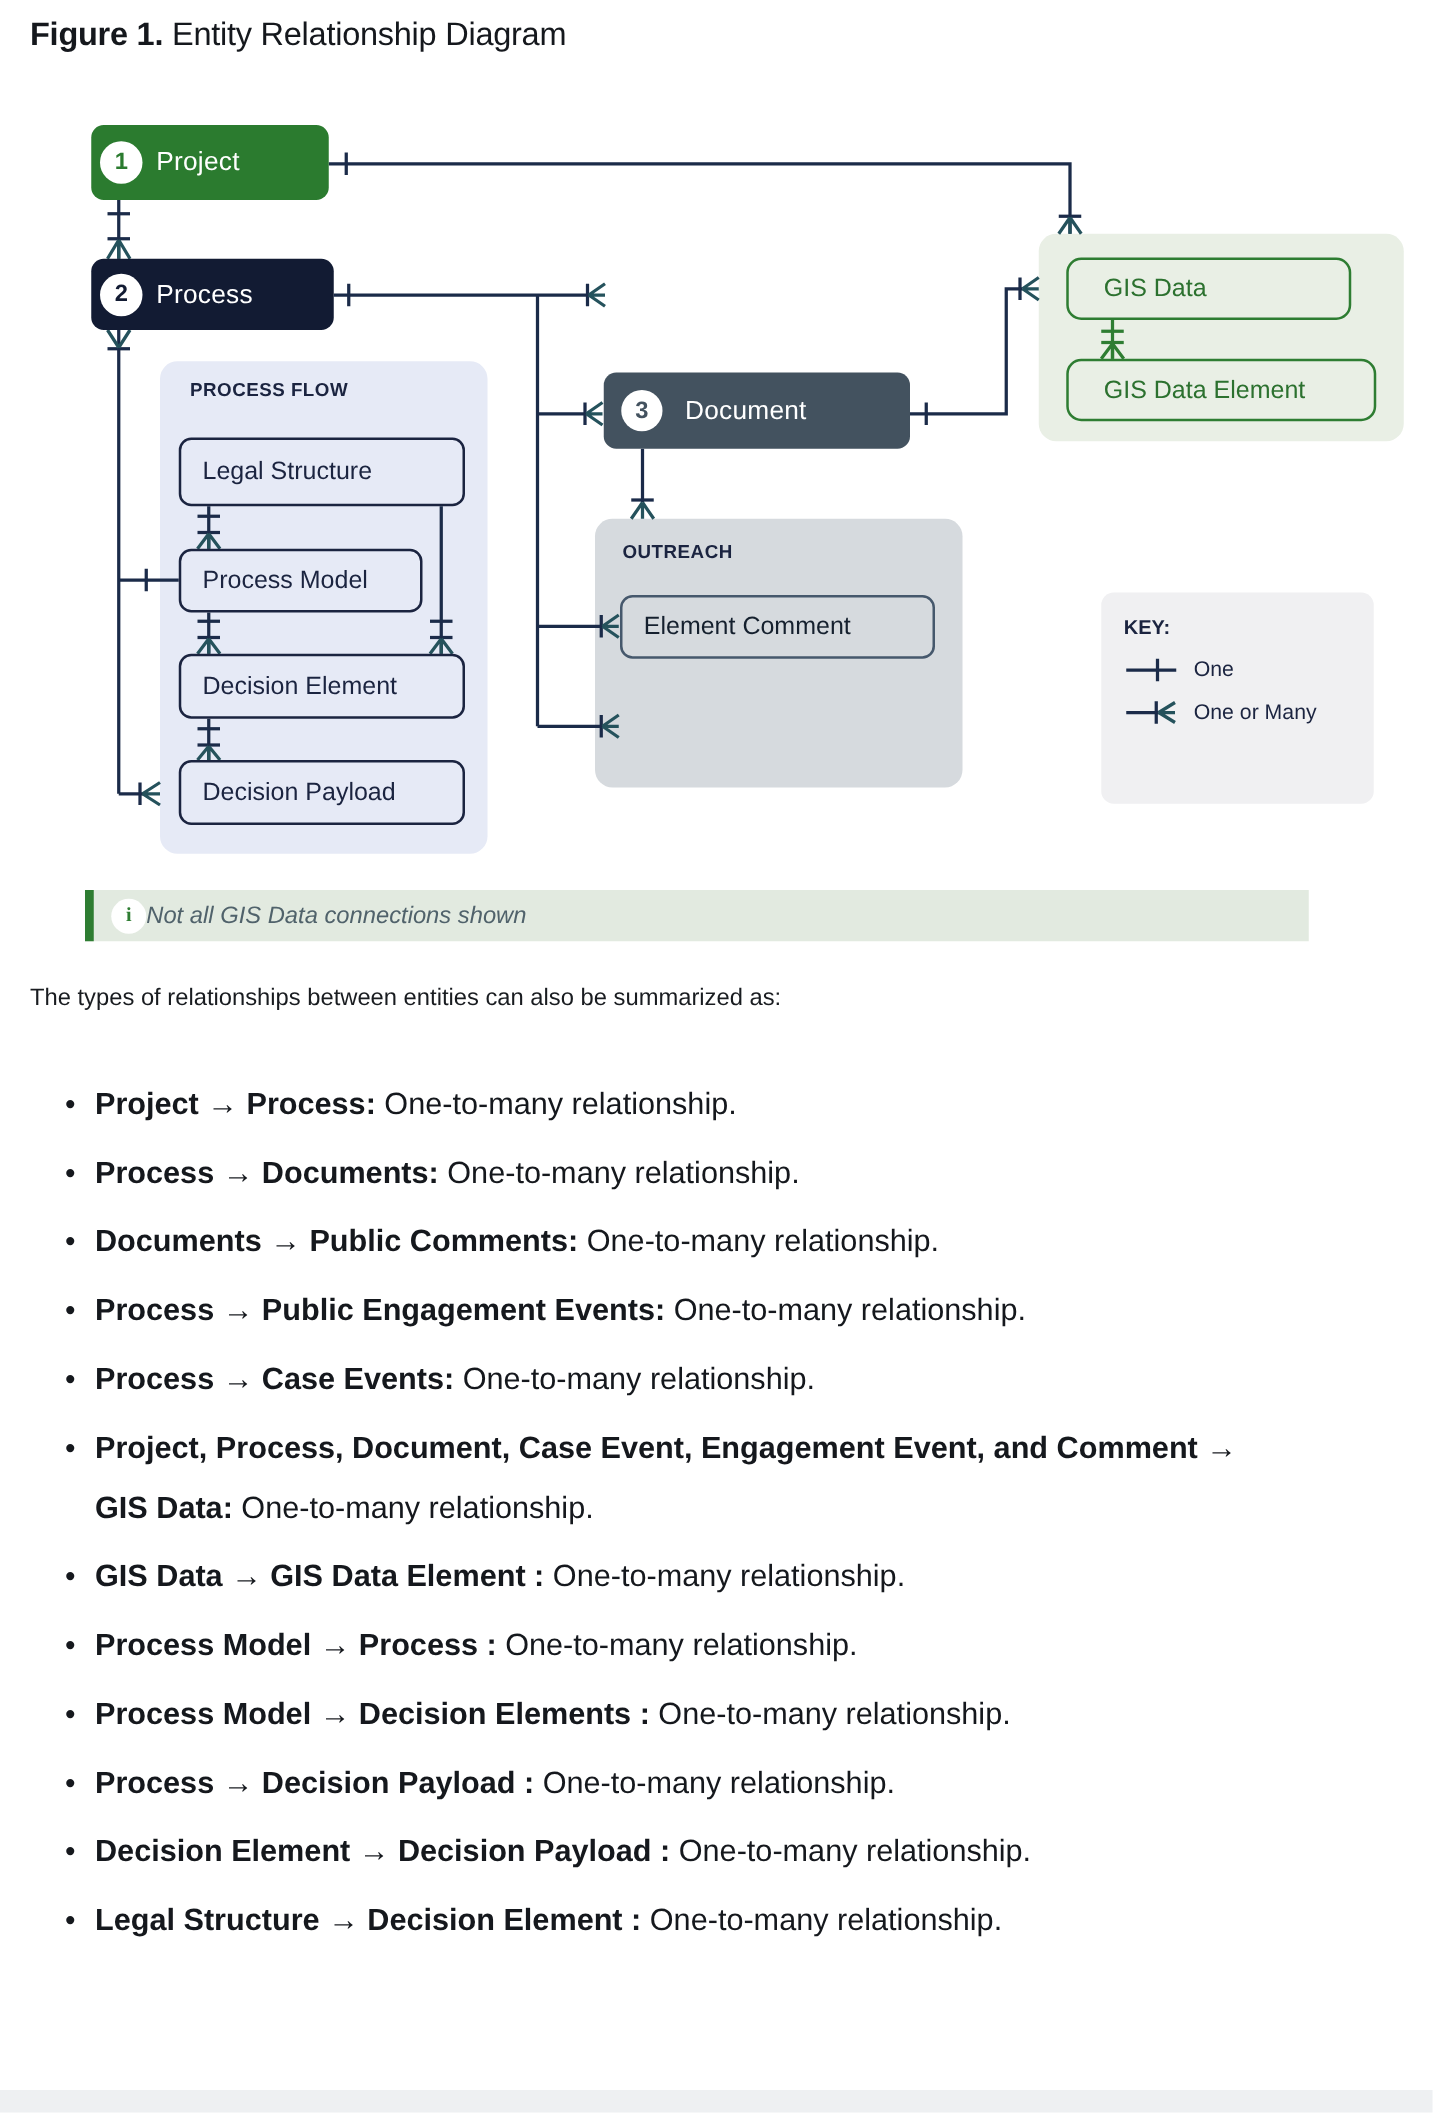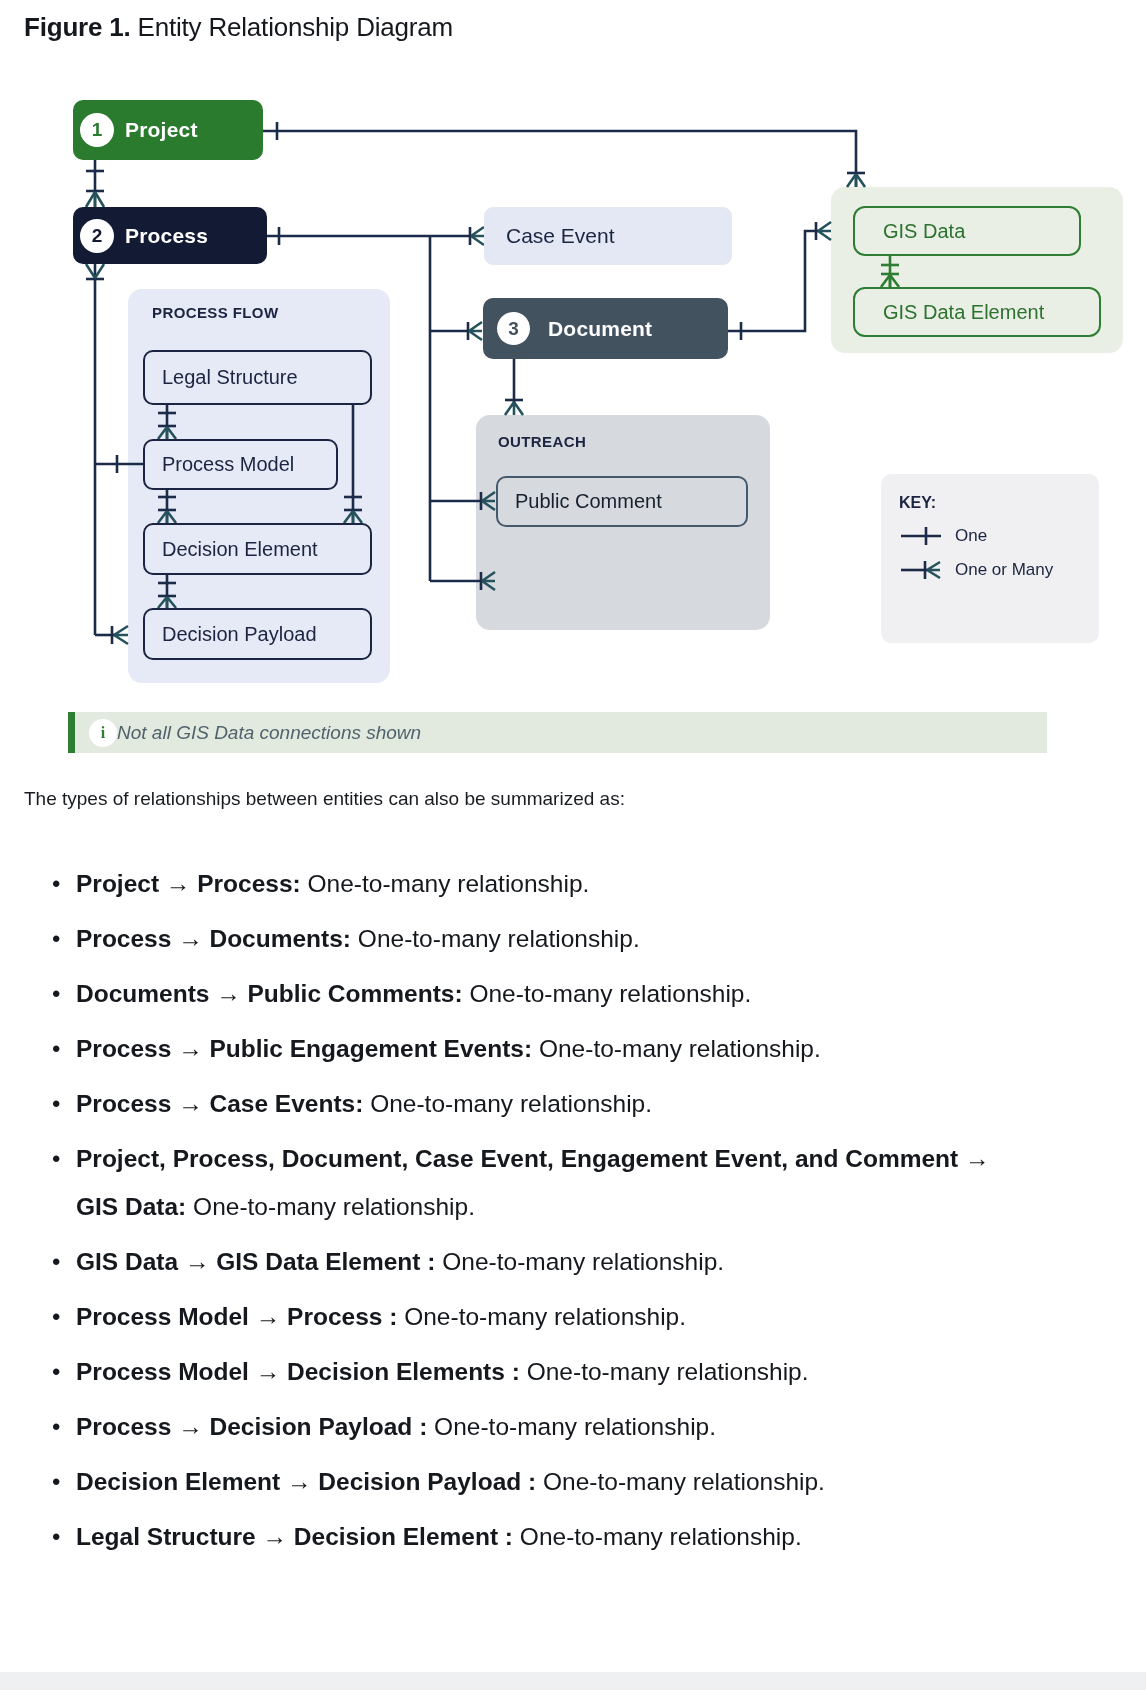--- a/index.html
+++ b/index.html
@@ -32,21 +32,21 @@
     align-items:center;justify-content:center;font-weight:700;font-size:19px;flex:0 0 auto;}
   #entity-project{left:73px;top:100px;width:190px;height:60px;background:var(--project-green,#2b7b2f);
     border-radius:10px;padding-left:7px;}
   #entity-project .num-circle{color:var(--project-green,#2b7b2f);}
   #entity-process{left:73px;top:207px;width:194px;height:57px;background:var(--process-navy,#121b33);
     border-radius:10px;padding-left:7px;}
   #entity-process .num-circle{color:var(--process-navy,#121b33);}
   #entity-document{left:483px;top:298px;width:245px;height:61px;background:var(--doc-slate,#43525f);
     border-radius:10px;padding-left:14px;}
   #entity-document .num-circle{width:33px;height:33px;color:var(--doc-slate,#43525f);}
-  .white-label{color:#ffffff;font-size:21px;margin-left:11px;font-weight:700;letter-spacing:0.2px;}
+  .white-label{color:#ffffff;font-size:21px;margin-left:11px;font-weight:400;letter-spacing:0.2px;}
   #entity-document .white-label{margin-left:18px;}
   #entity-case-event{left:484px;top:207px;width:248px;height:58px;background:#e3e8f4;border-radius:9px;
     padding-left:22px;color:var(--navy-text,#16233f);font-size:21px;}
   .outline-box{position:absolute;z-index:3;display:flex;align-items:center;box-sizing:border-box;
     border-radius:10px;font-size:20px;color:var(--navy-text,#1b2440);padding-left:17px;background:transparent;}
   .pf-box{border:2.5px solid var(--navy-text,#1b2440);}
   #box-legal-structure{left:143px;top:350px;width:229px;height:55px;}
   #box-process-model{left:143px;top:439px;width:195px;height:51px;}
   #box-decision-element{left:143px;top:523px;width:229px;height:52px;}
   #box-decision-payload{left:143px;top:608px;width:229px;height:52px;}
@@ -168,32 +168,31 @@
   </svg>
 
   <div class="ebox" id="entity-project">
     <div class="num-circle">1</div>
     <div class="white-label">Project</div>
   </div>
   <div class="ebox" id="entity-process">
     <div class="num-circle">2</div>
     <div class="white-label">Process</div>
   </div>
-  <div class="ebox" id="entity-case-event">Case Event</div>
   <div class="ebox" id="entity-document">
     <div class="num-circle">3</div>
     <div class="white-label">Document</div>
   </div>
 
   <div class="outline-box pf-box" id="box-legal-structure">Legal Structure</div>
   <div class="outline-box pf-box" id="box-process-model">Process Model</div>
   <div class="outline-box pf-box" id="box-decision-element">Decision Element</div>
   <div class="outline-box pf-box" id="box-decision-payload">Decision Payload</div>
 
-  <div class="outline-box" id="box-public-comment">Public Comment</div>
+  <div class="outline-box" id="box-public-comment">Element Comment</div>
 
   <div class="outline-box gis-box" id="box-gis-data">GIS Data</div>
   <div class="outline-box gis-box" id="box-gis-data-element">GIS Data Element</div>
 
   <div class="panel" id="key-panel">
     <div id="key-header">KEY:</div>
     <div class="key-row">
       <svg width="44" height="20">
         <path class="ln" d="M2 10 H42"></path>
           <path class="ln" d="M27 1 V19"></path>

